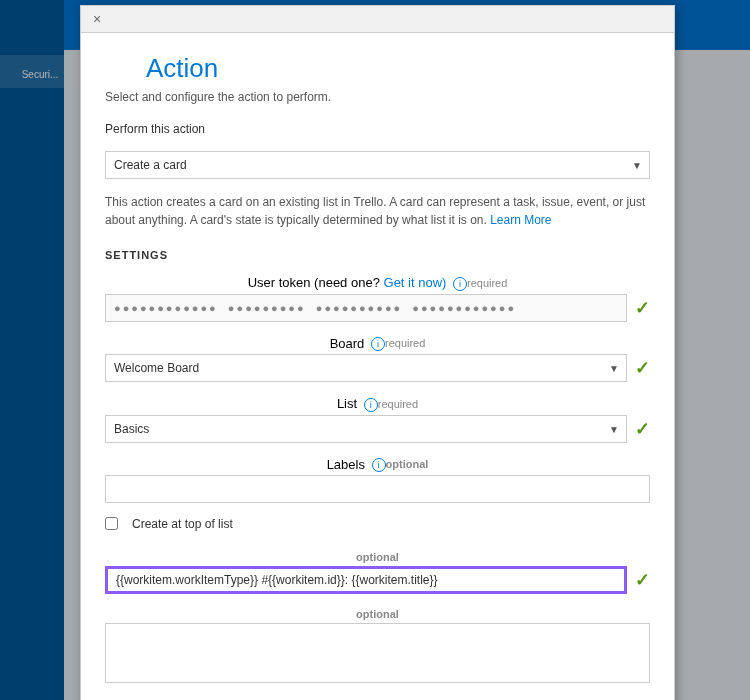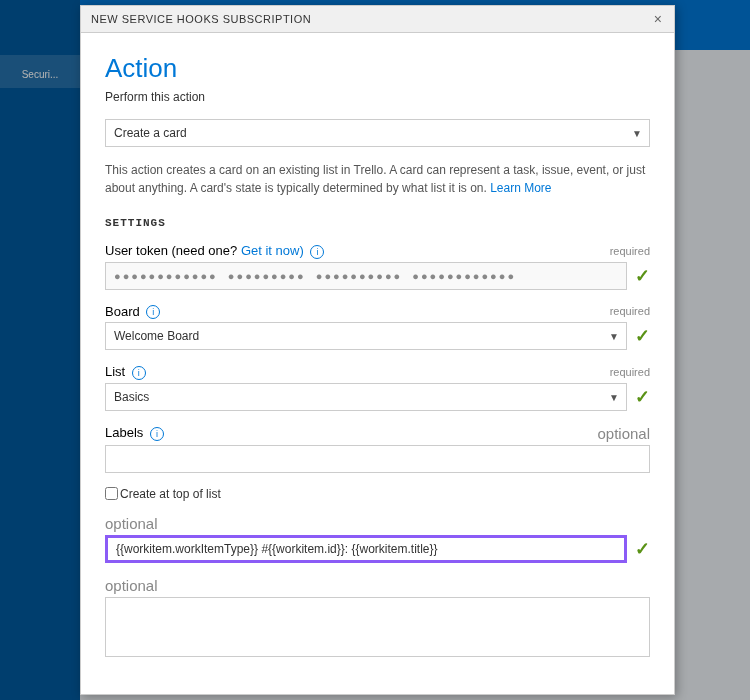--- a/index.html
+++ b/index.html
@@ -16,21 +16,21 @@
     
     .bg-header {
       position: absolute;
       top: 0; left: 0; right: 0;
       height: 50px;
       background: #0078d7;
     }
     .bg-sidebar {
       position: absolute;
       top: 0; left: 0;
-      width: 80px;
+      width: 64px;
       height: 700px;
       background: #005a9e;
     }
     .bg-content {
       position: absolute;
       top: 50px; left: 80px; right: 0; bottom: 0;
       background: #f0f4f8;
     }
     .bg-text {
       position: absolute;
@@ -108,20 +108,21 @@
       padding: 20px 24px;
       overflow-y: auto;
       max-height: 680px;
     }
 
     .section-heading-main {
       font-size: 26px;
       color: #0078d7;
       font-weight: 300;
       margin-bottom: 6px;
+      margin-left: 41px;
     }
 
     .section-subtitle {
       color: #555;
       font-size: 12px;
       margin-bottom: 18px;
     }
 
     .form-label {
       font-size: 12px;
@@ -189,33 +190,33 @@
     }
 
     .section-divider {
       font-size: 11px;
       font-weight: bold;
       color: #333;
       text-transform: uppercase;
       letter-spacing: 1px;
       margin: 12px 0 14px 0;
       border-top: none;
-      font-family: Liberation Mono, monospace;
     }
 
     .label-row {
       display: flex;
-      justify-content: space-between;
+      justify-content: center;
       align-items: center;
       margin-bottom: 3px;
     }
 
     .optional-text {
-      font-size: 15px;
+      font-size: 11px;
       color: #888;
+      font-weight: bold;
     }
 
     .required-text {
       font-size: 11px;
       color: #888;
     }
 
     .info-icon {
       display: inline-block;
       width: 14px;
@@ -246,22 +247,22 @@
       height: 28px;
       border: 1px solid #ccc;
       padding: 4px 8px;
       font-size: 12px;
       background: white;
     }
 
     .checkbox-row {
       display: flex;
       align-items: flex-start;
-      gap: 2px;
-      margin-bottom: 14px;
+      gap: 14px;
+      margin-bottom: 20px;
     }
 
     .checkbox-row input[type="checkbox"] {
       width: 13px;
       height: 13px;
       margin: 0;
     }
 
     .checkbox-label {
       font-size: 12px;
@@ -317,27 +318,27 @@
 <div class="bg-content">
   <div class="bg-text">ing them whe</div>
   <div class="bg-link" style="color:#0078d7;cursor:pointer;">ct</div>
 </div>
 
 <div class="modal-overlay"></div>
 
 <div class="modal">
 
   <div class="modal-titlebar">
-    <span class="modal-title">NEW SERVICE HOOKS SUBSCRIPTION</span>
     <button class="modal-close">×</button>
   </div>
 
   <div class="modal-body">
 
     <div class="section-heading-main">Action</div>
+    <div class="section-subtitle">Select and configure the action to perform.</div>
 
     <div class="form-group">
       <label class="form-label">Perform this action</label>
       <div class="select-wrapper">
         <select class="form-select">
           <option>Create a card</option>
         </select>
         <span class="select-arrow">▼</span>
       </div>
     </div>

